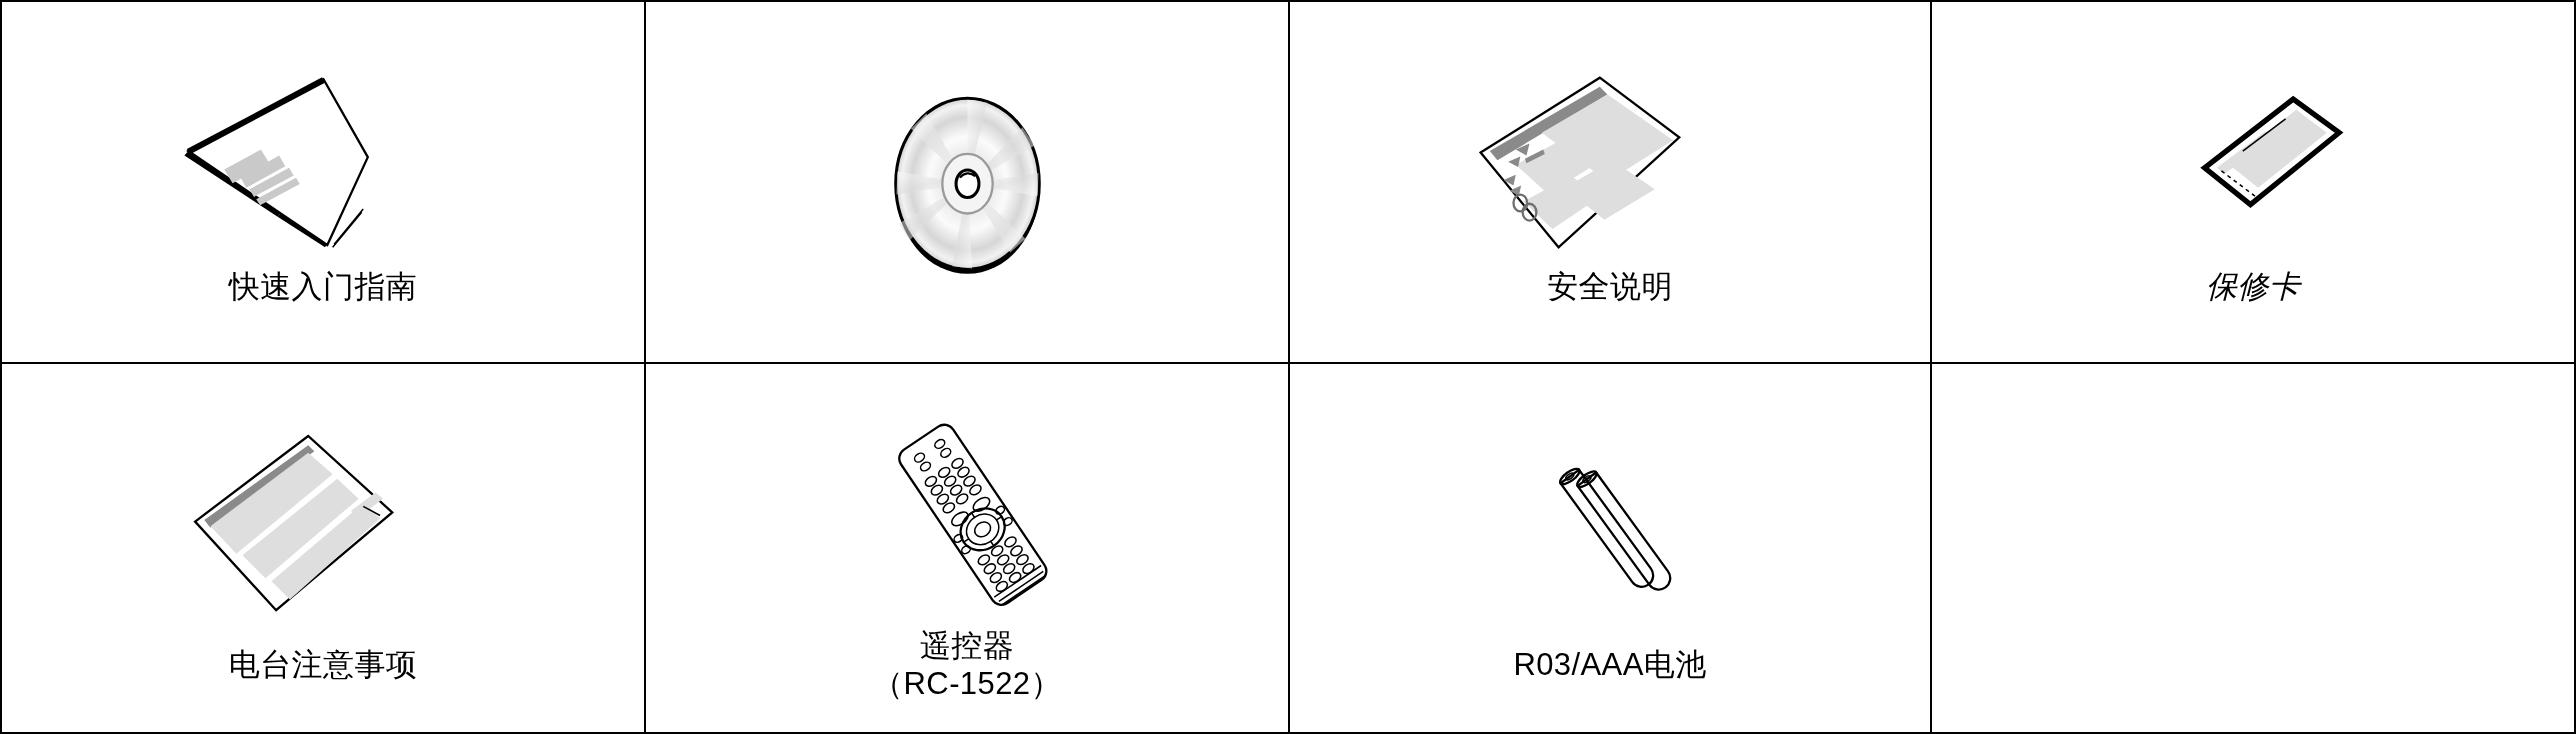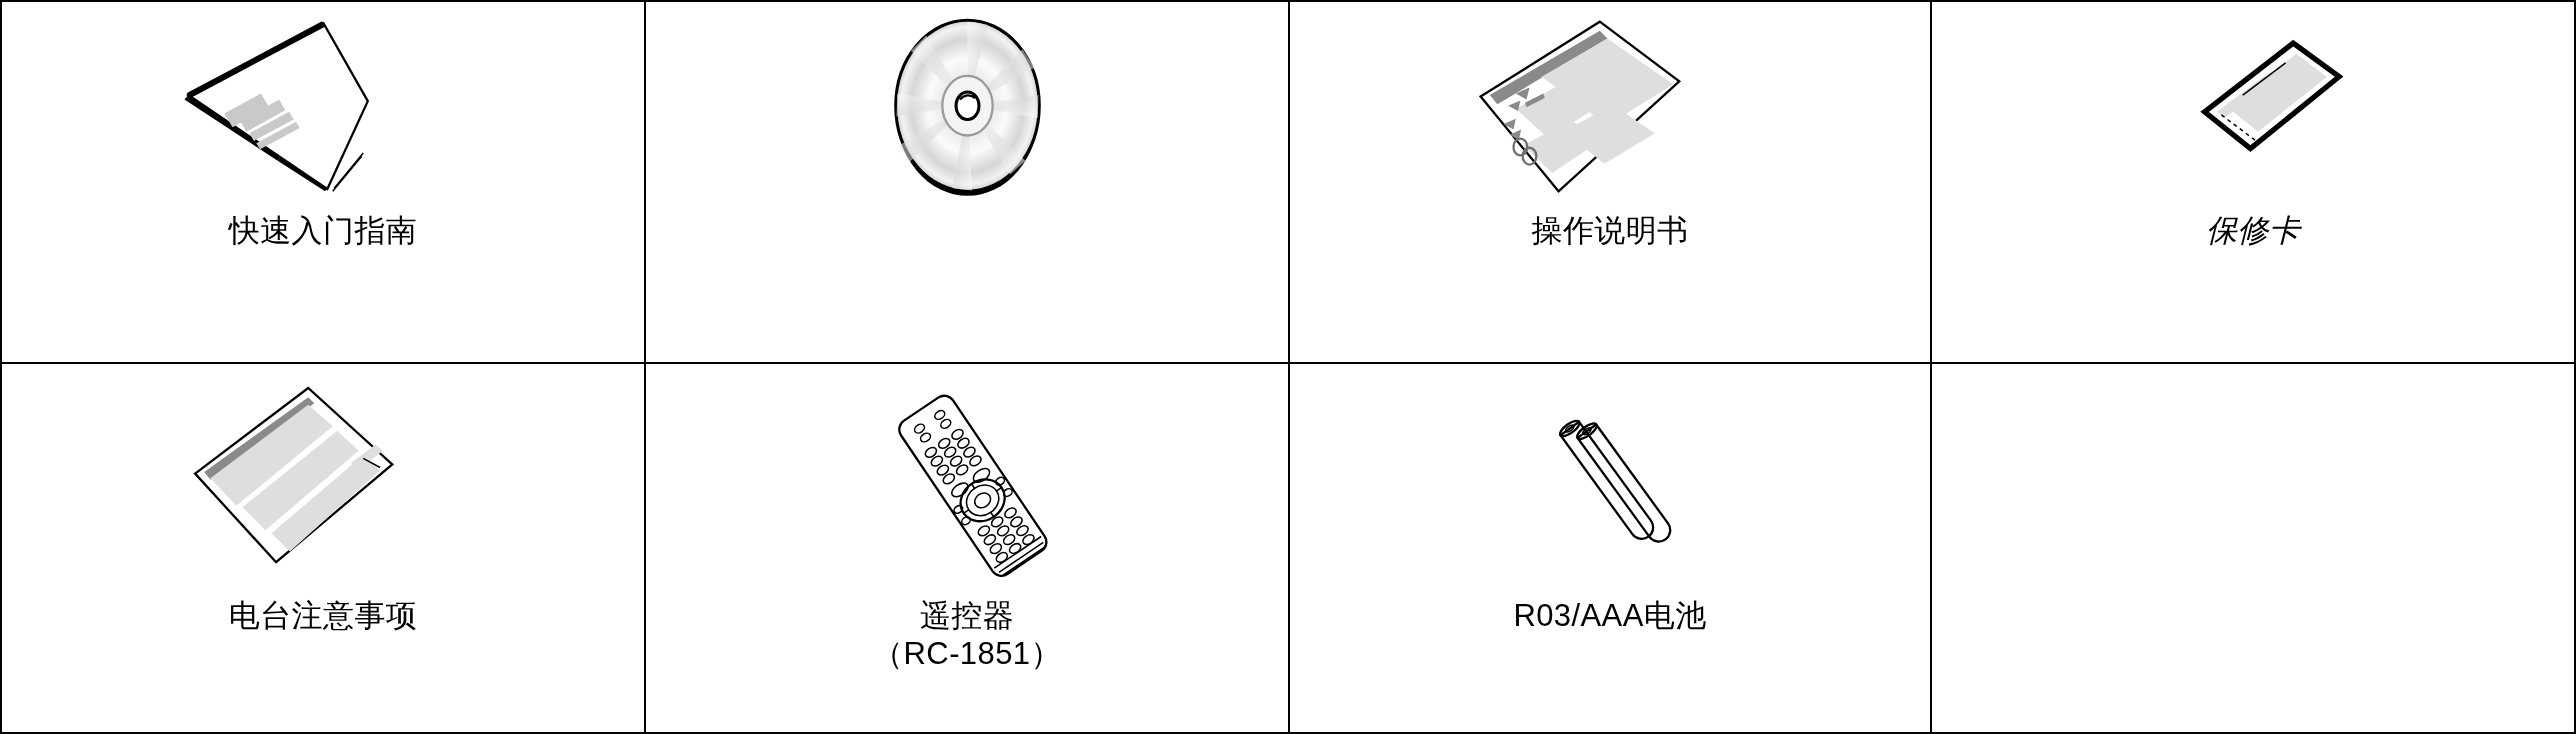--- a/index.html
+++ b/index.html
@@ -26,21 +26,21 @@
   }
 
   .cell {
     position: relative;
     box-sizing: border-box;
     border-right: 2.3px solid #000000;
     border-bottom: 2.3px solid #000000;
     display: flex;
     flex-direction: column;
     align-items: center;
-    justify-content: flex-start;
+    justify-content: center;
     overflow: hidden;
     background: #ffffff;
   }
   .cell.last-col { border-right: none; font-style: italic; }
   .cell.last-row { border-bottom: none; }
   .cell.empty { }
 
   .art {
     height: 199px;
     width: 100%;
@@ -170,21 +170,21 @@
         <path class="bar-d" d="M70 148 L86 141 L83 155 Z"></path>
         <path class="bar-d" d="M78 162 L93 155 L90 169 Z"></path>
 
         <ellipse cx="92" cy="178" rx="9" ry="11" fill="none" stroke="#6f6f6f" stroke-width="3"></ellipse>
         <ellipse cx="104" cy="190" rx="9" ry="11" fill="none" stroke="#6f6f6f" stroke-width="3"></ellipse>
 
         <path class="bar-d" d="M98 120 L122 108 L124 114 L100 126 Z"></path>
       </svg>
     </div>
     <div class="caption">
-      <span>操作说明书</span>
+      <span>安全说明</span>
     </div>
   </div>
 
   <div class="cell row1 last-col">
     <div class="art">
       <svg width="321" height="191" viewBox="0 0 420 250" aria-hidden="true">
 
         <path class="paper-th" d="M146 132 L262 42 L322 86 L206 180 Z"></path>
 
         <path class="bar-l" d="M176 126 L266 56 L306 86 L216 158 Z"></path>
@@ -277,21 +277,21 @@
             <ellipse cx="234" cy="238" rx="8" ry="5.5"></ellipse>
             <ellipse cx="192" cy="252" rx="8" ry="5.5"></ellipse>
             <ellipse cx="213" cy="252" rx="8" ry="5.5"></ellipse>
             <ellipse cx="234" cy="252" rx="8" ry="5.5"></ellipse>
           </g>
         </g>
       </svg>
     </div>
     <div class="caption">
       <span>遥控器</span>
-      <span class="line2">（RC-1851）</span>
+      <span class="line2">（RC-1522）</span>
     </div>
   </div>
 
   <div class="cell row2 last-row">
     <div class="art">
       <svg width="321" height="222" viewBox="0 0 420 290" aria-hidden="true">
         <g transform="rotate(-36 210 150)">
 
           <path class="ln" d="M196 58 h30 v160 a15 15 0 0 1 -30 0 z" fill="#ffffff"></path>
           <ellipse class="ln" cx="211" cy="58" rx="15" ry="6" fill="#ffffff"></ellipse>

